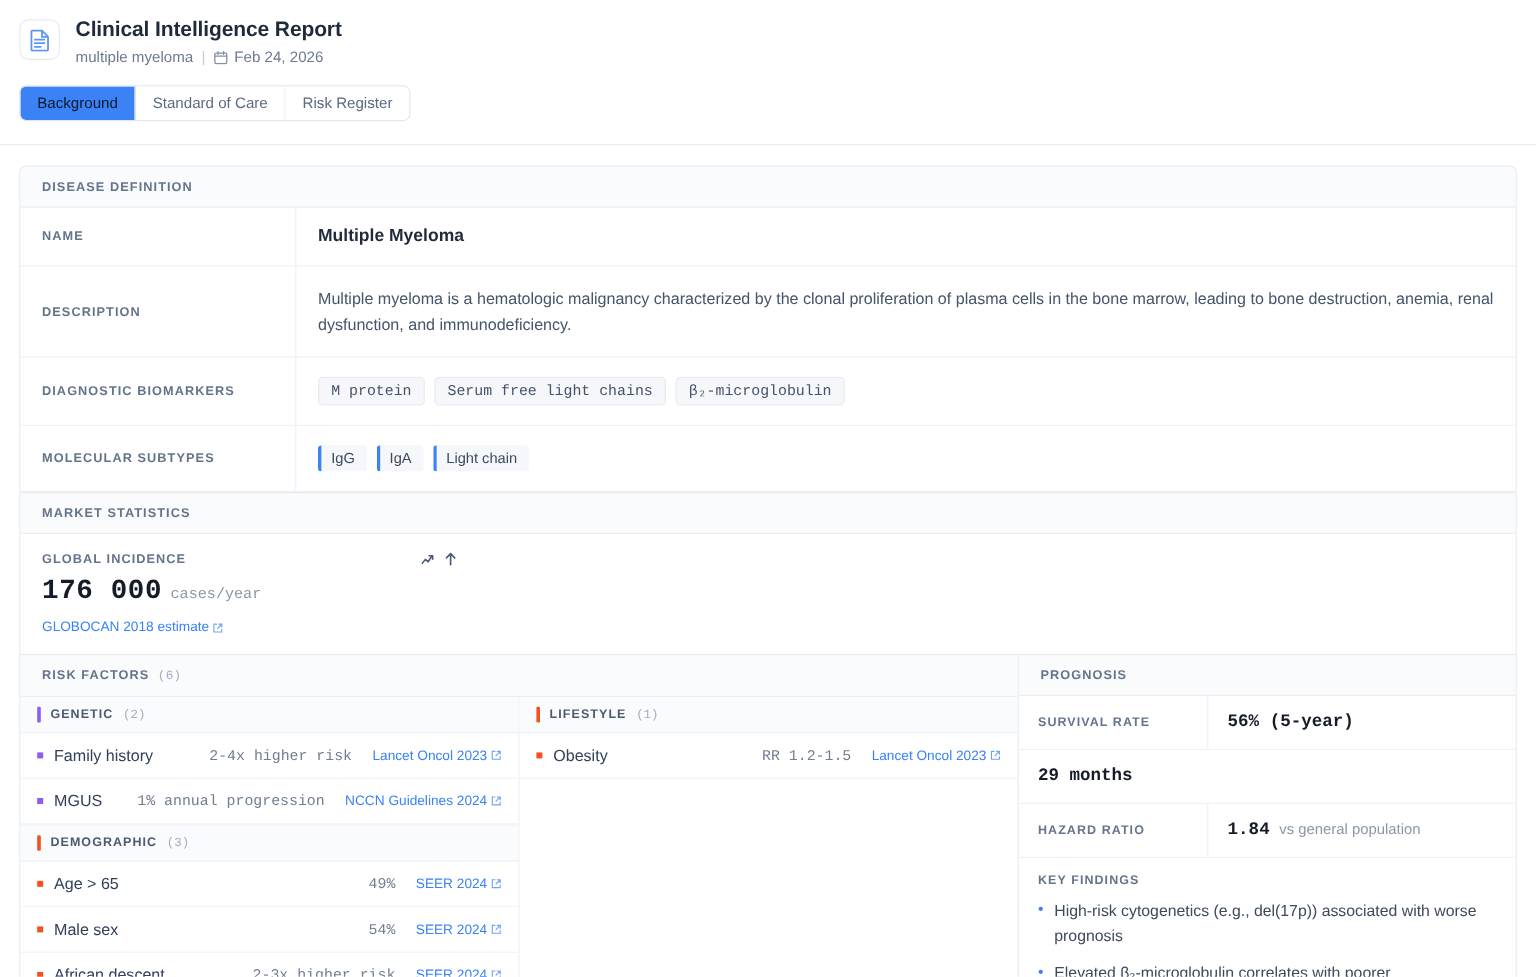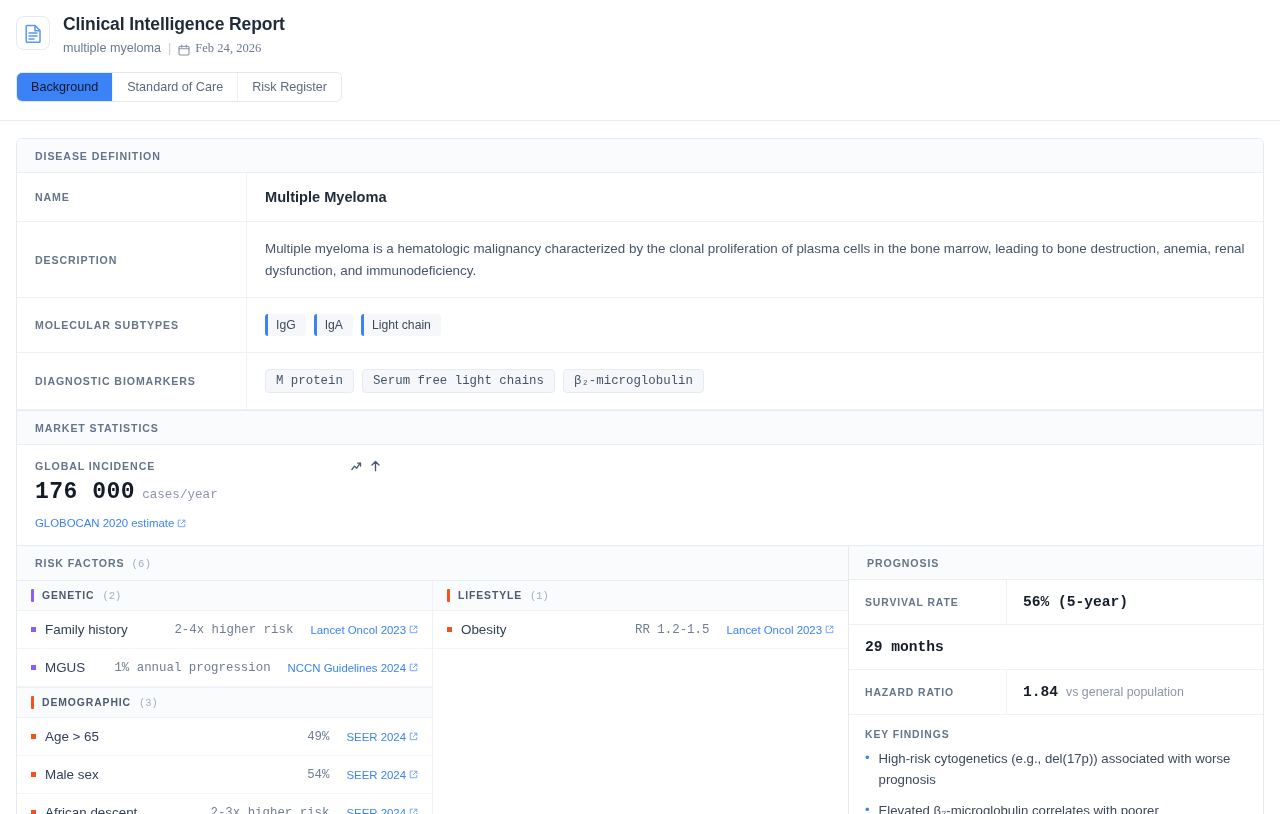--- a/index.html
+++ b/index.html
@@ -39,21 +39,21 @@
     letter-spacing: -0.1px;
     line-height: 1.25;
   }
   .header-sub {
     margin-top: 5px;
     display: flex; align-items: center; gap: 7px;
     font-size: 12.6px;
     color: #6b7a90;
   }
   .header-sub .divider { color: #c3cbd8; }
-  .header-sub .date-wrap { display: flex; align-items: flex-end; gap: 5px; font-family: Liberation Serif, serif; }
+  .header-sub .date-wrap { display: flex; align-items: center; gap: 5px; }
 
   
   .tabs {
     margin-top: 16px;
     display: inline-flex;
     border: 1px solid #e2e7ee;
     border-radius: 6px;
     overflow: hidden;
     background: #fff;
   }
@@ -279,37 +279,37 @@
   </div>
 
   <div class="def-row">
     <div class="def-label">DESCRIPTION</div>
     <div class="def-val">
       <div class="val-desc">Multiple myeloma is a hematologic malignancy characterized by the clonal proliferation of plasma cells in the bone marrow, leading to bone destruction, anemia, renal dysfunction, and immunodeficiency.</div>
     </div>
   </div>
 
   <div class="def-row">
+    <div class="def-label">DIAGNOSTIC BIOMARKERS</div>
+    <div class="def-val">
+      <div class="chip-row">
+        <span class="chip">M protein</span>
+        <span class="chip">Serum free light chains</span>
+        <span class="chip">β₂-microglobulin</span>
+      </div>
+    </div>
+  </div>
+
+  <div class="def-row">
     <div class="def-label">MOLECULAR SUBTYPES</div>
     <div class="def-val">
       <div class="chip-row">
         <span class="subchip">IgG</span>
         <span class="subchip">IgA</span>
         <span class="subchip">Light chain</span>
-      </div>
-    </div>
-  </div>
-
-  <div class="def-row">
-    <div class="def-label">DIAGNOSTIC BIOMARKERS</div>
-    <div class="def-val">
-      <div class="chip-row">
-        <span class="chip">M protein</span>
-        <span class="chip">Serum free light chains</span>
-        <span class="chip">β₂-microglobulin</span>
       </div>
     </div>
   </div>
 
   <div class="sec-head" style="border-top:1px solid #e6eaf1;">
     <span>MARKET STATISTICS</span>
   </div>
 
   <div class="stat-block">
     <div class="stat-top">
@@ -323,21 +323,21 @@
           <path d="M6 11.6V1.9M2.2 5.3 6 1.5l3.8 3.8" fill="none" stroke="#4a5a75" stroke-width="1.5" stroke-linecap="round" stroke-linejoin="round"></path>
         </svg>
       </span>
     </div>
     <div class="stat-value-row">
       <span class="stat-value">176 000</span>
       <span class="stat-unit">cases/year</span>
     </div>
     <div class="stat-src">
       <a class="srclink">
-        <span>GLOBOCAN 2020 estimate</span>
+        <span>GLOBOCAN 2018 estimate</span>
         <svg width="9" height="9" viewBox="0 0 11 11">
           <path d="M4.2 1.4H1.5v8h8V6.7" fill="none" stroke="#6fa3f5" stroke-width="1.15" stroke-linecap="round"></path>
           <path d="M6.6 1.4h3v3M9.5 1.5 5.3 5.7" fill="none" stroke="#6fa3f5" stroke-width="1.15" stroke-linecap="round"></path>
         </svg>
       </a>
     </div>
   </div>
 
   <div class="split">
 

